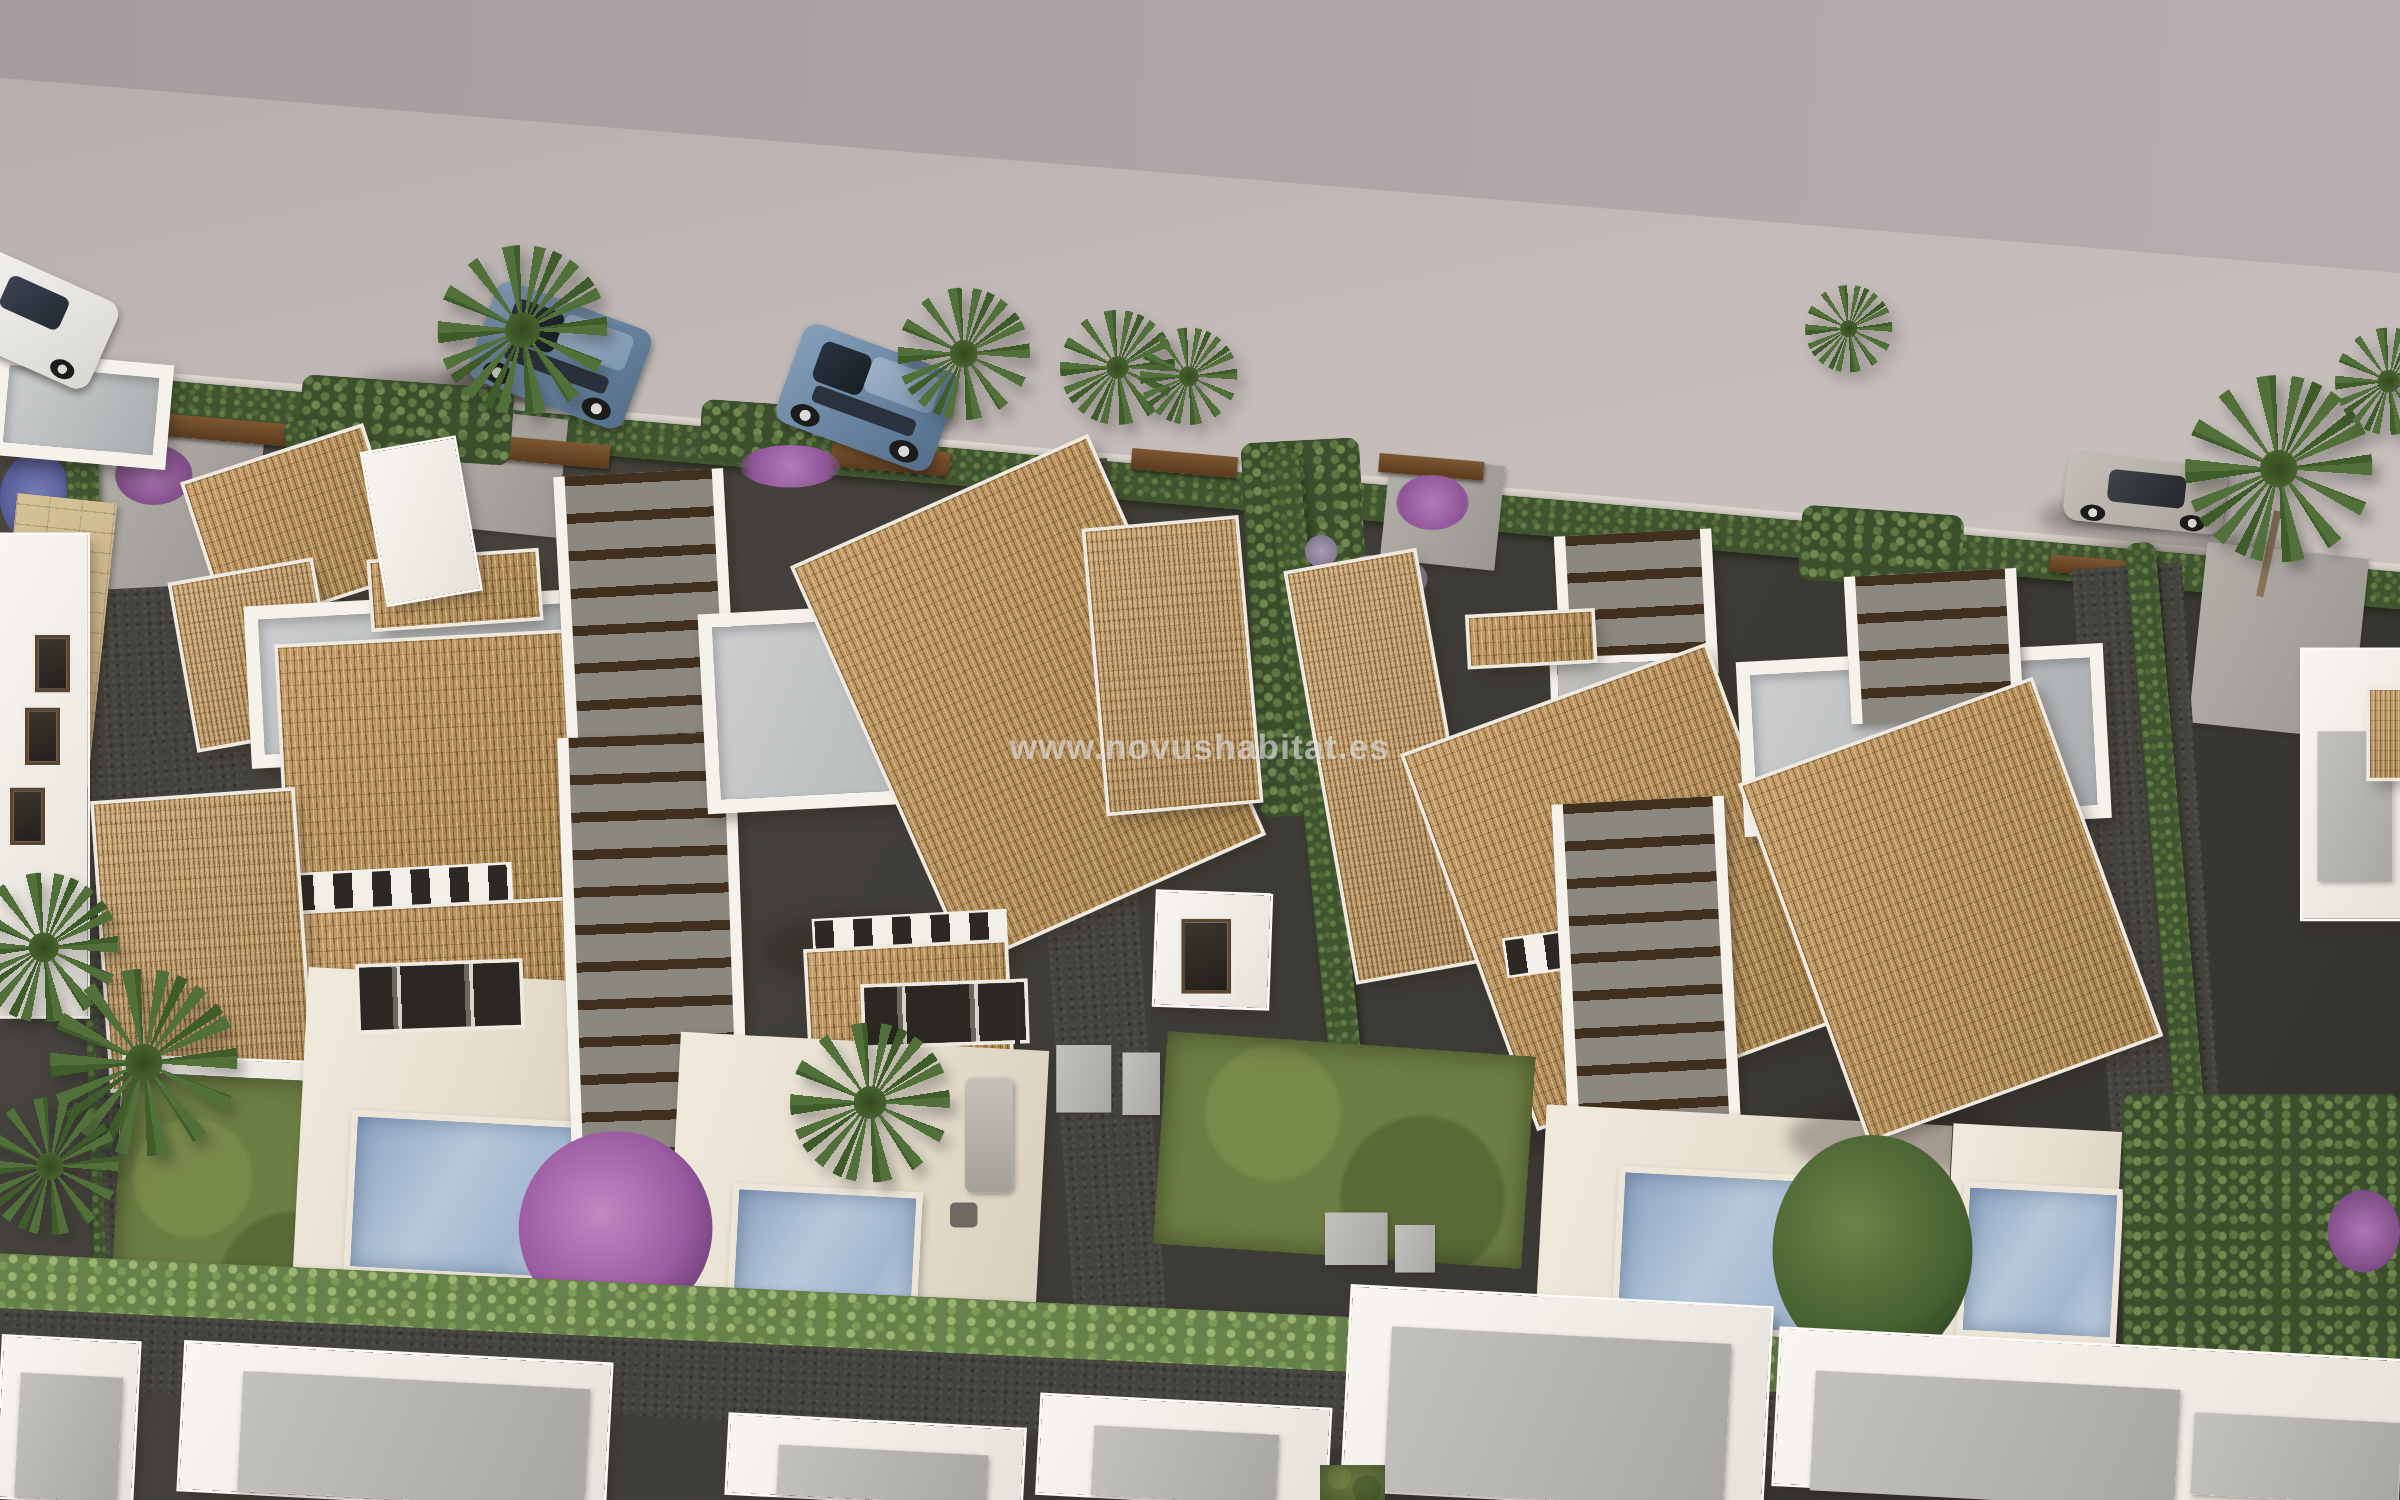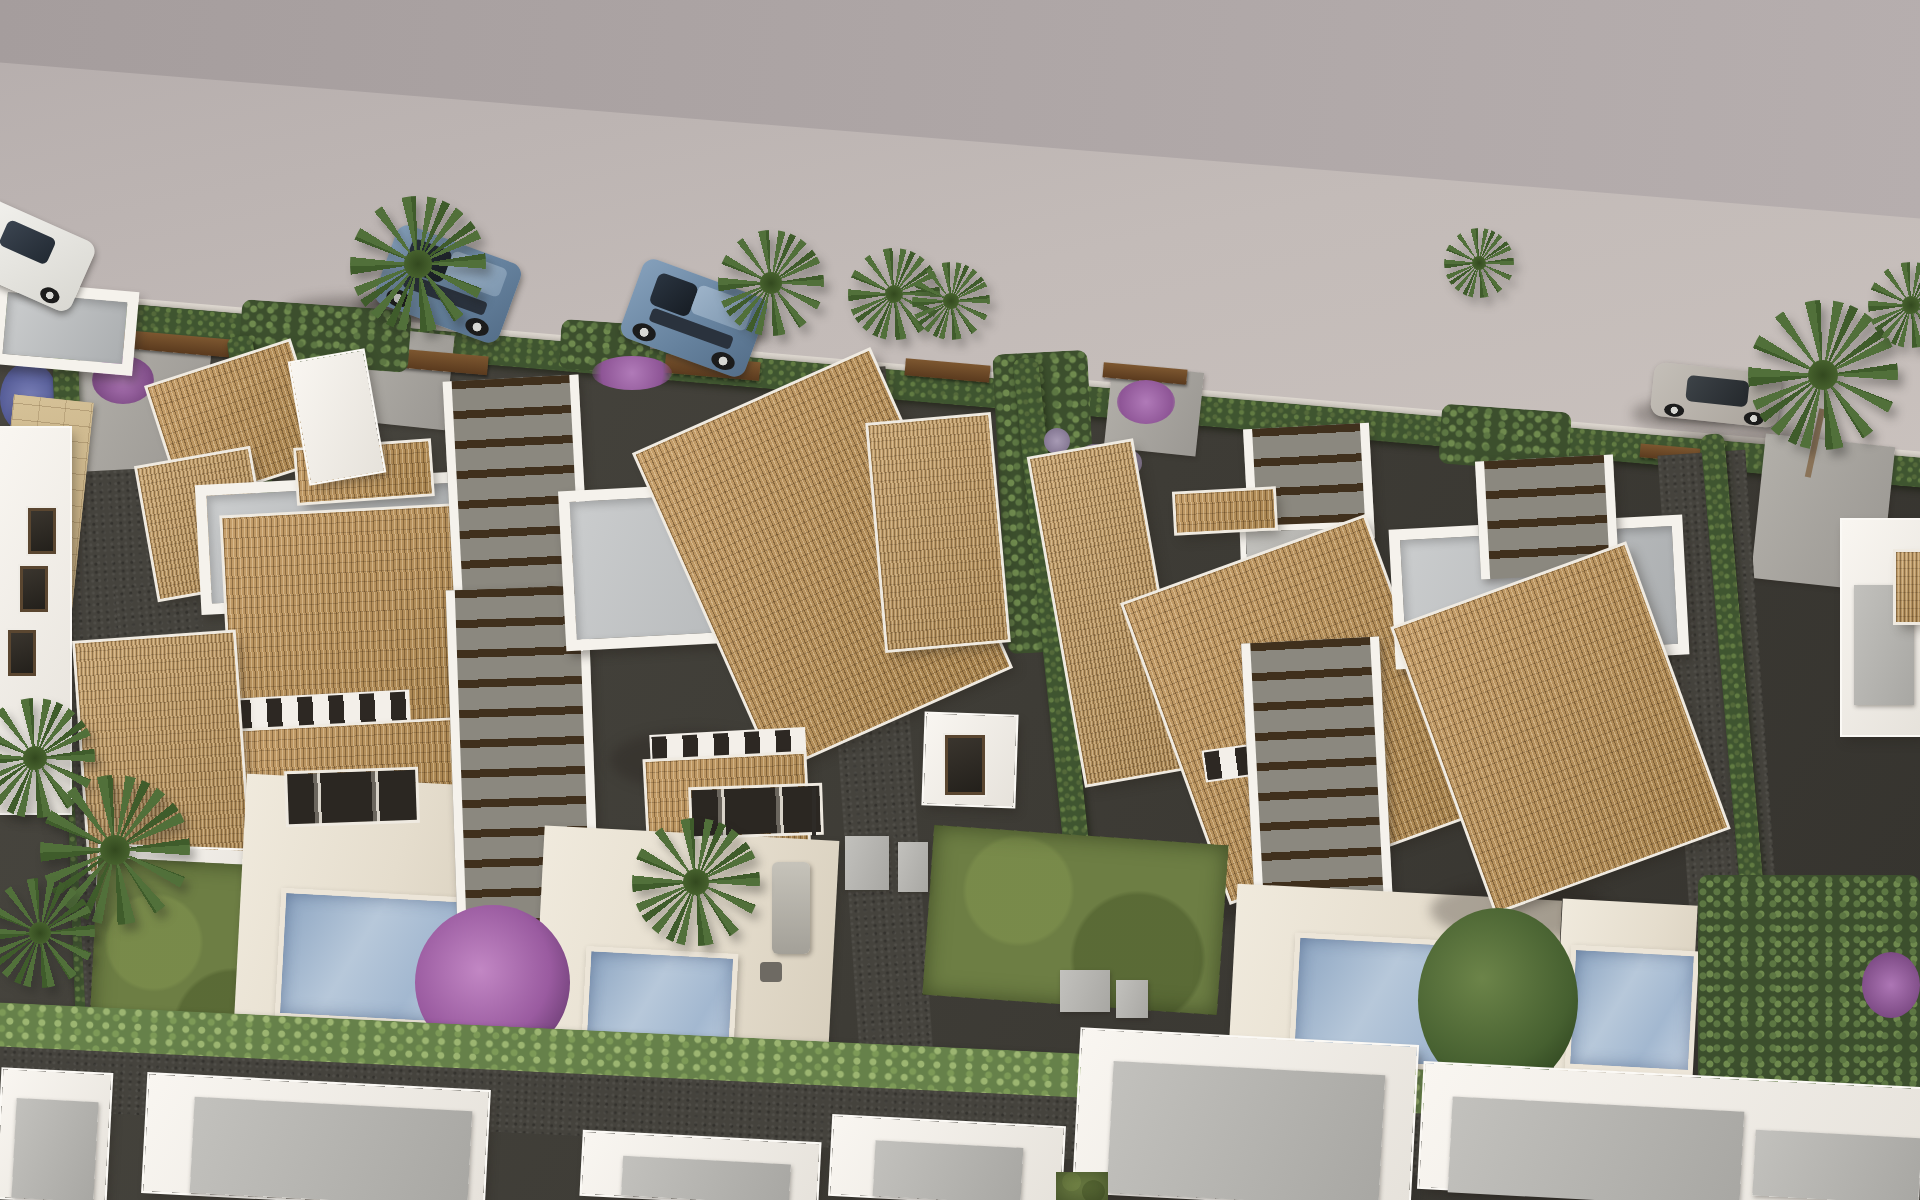--- a/index.html
+++ b/index.html
@@ -266,14 +266,15 @@
 
   <div class="a palm" style="left:350px;top:196px;width:136px;height:136px;"></div>
   <div class="a palm" style="left:718px;top:230px;width:106px;height:106px;"></div>
   <div class="a palm" style="left:848px;top:248px;width:92px;height:92px;"></div>
   <div class="a palm" style="left:912px;top:262px;width:78px;height:78px;"></div>
   <div class="a palm" style="left:1444px;top:228px;width:70px;height:70px;"></div>
   <div class="a" style="left:1812px;top:408px;width:6px;height:70px;background:#8a7358;transform:rotate(12deg);"></div>
   <div class="a palm" style="left:1748px;top:300px;width:150px;height:150px;"></div>
   <div class="a palm" style="left:1868px;top:262px;width:86px;height:86px;"></div>
 
+  <div class="a watermark">www.novushabitat.es</div>
 
 </div>
 
 </body></html>

